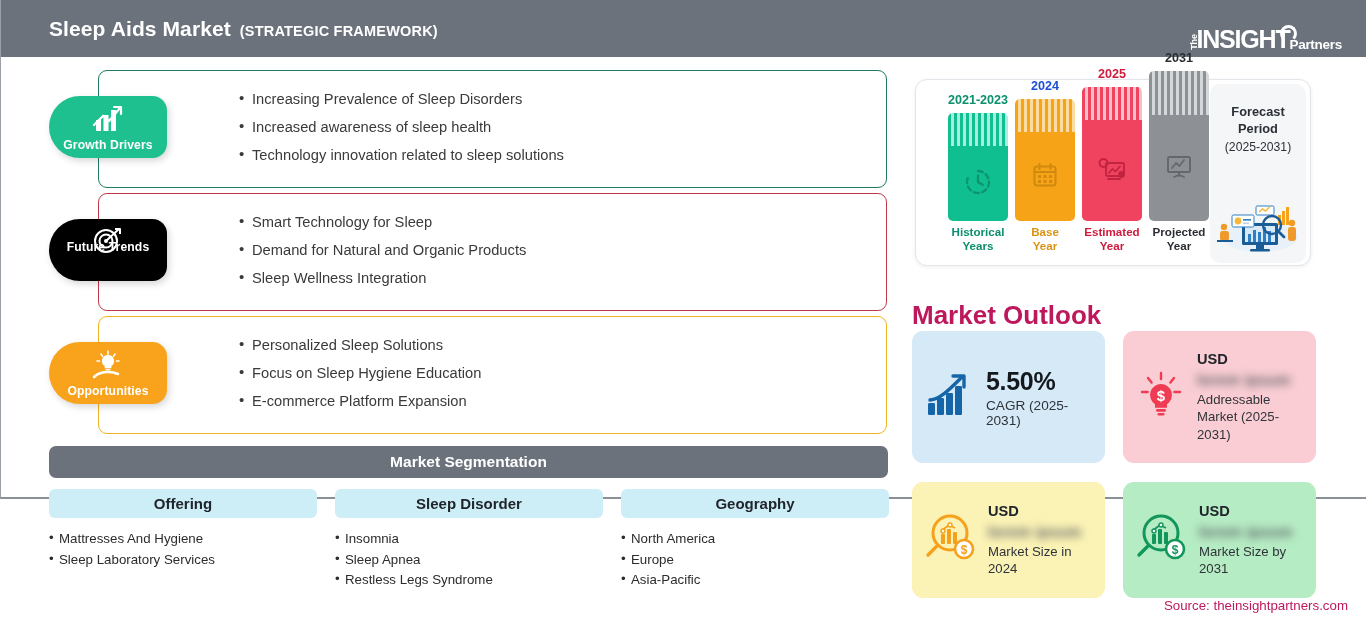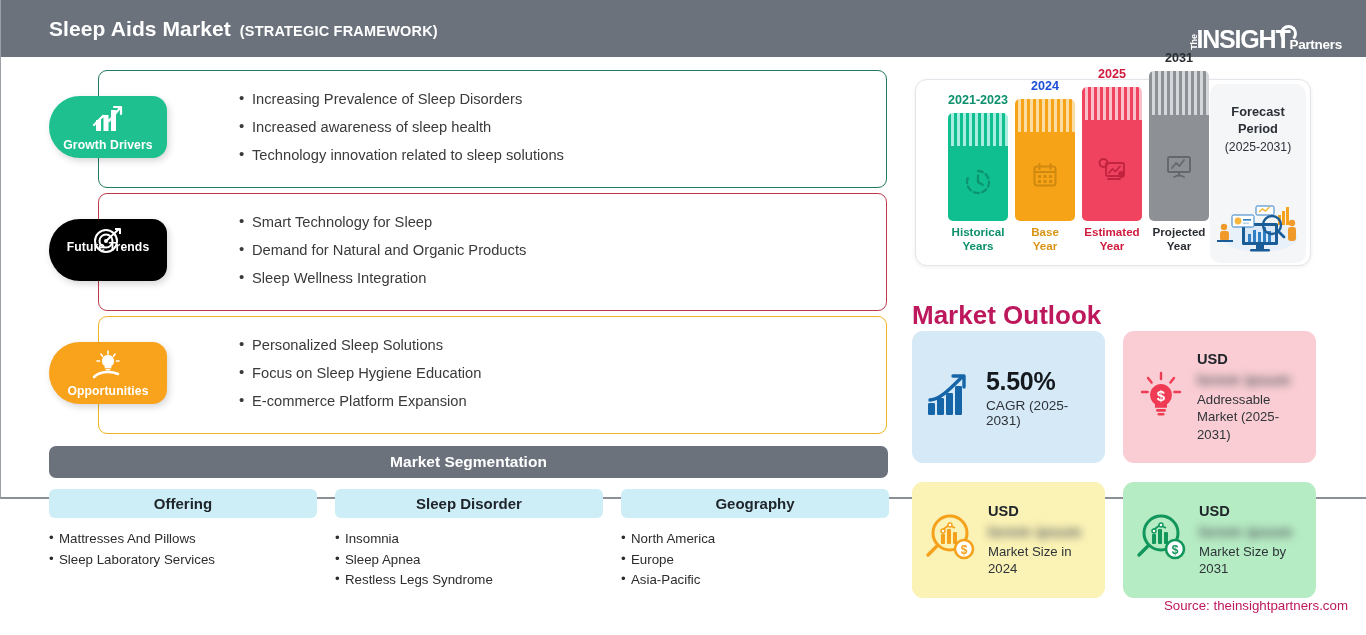--- a/index.html
+++ b/index.html
@@ -199,21 +199,21 @@
 
   <div id="seg-bar">
     <span id="seg-bar-label">Market Segmentation</span>
   </div>
 
   <div class="seg-col" style="left:48px;">
     <div class="seg-head">
       <span class="seg-head-txt">Offering</span>
     </div>
     <div class="seg-items">
-      <div class="seg-li">Mattresses And Pillows</div>
+      <div class="seg-li">Mattresses And Hygiene</div>
       <div class="seg-li">Sleep Laboratory Services</div>
     </div>
   </div>
 
   <div class="seg-col" style="left:334px;">
     <div class="seg-head">
       <span class="seg-head-txt">Sleep Disorder</span>
     </div>
     <div class="seg-items">
       <div class="seg-li">Insomnia</div>

